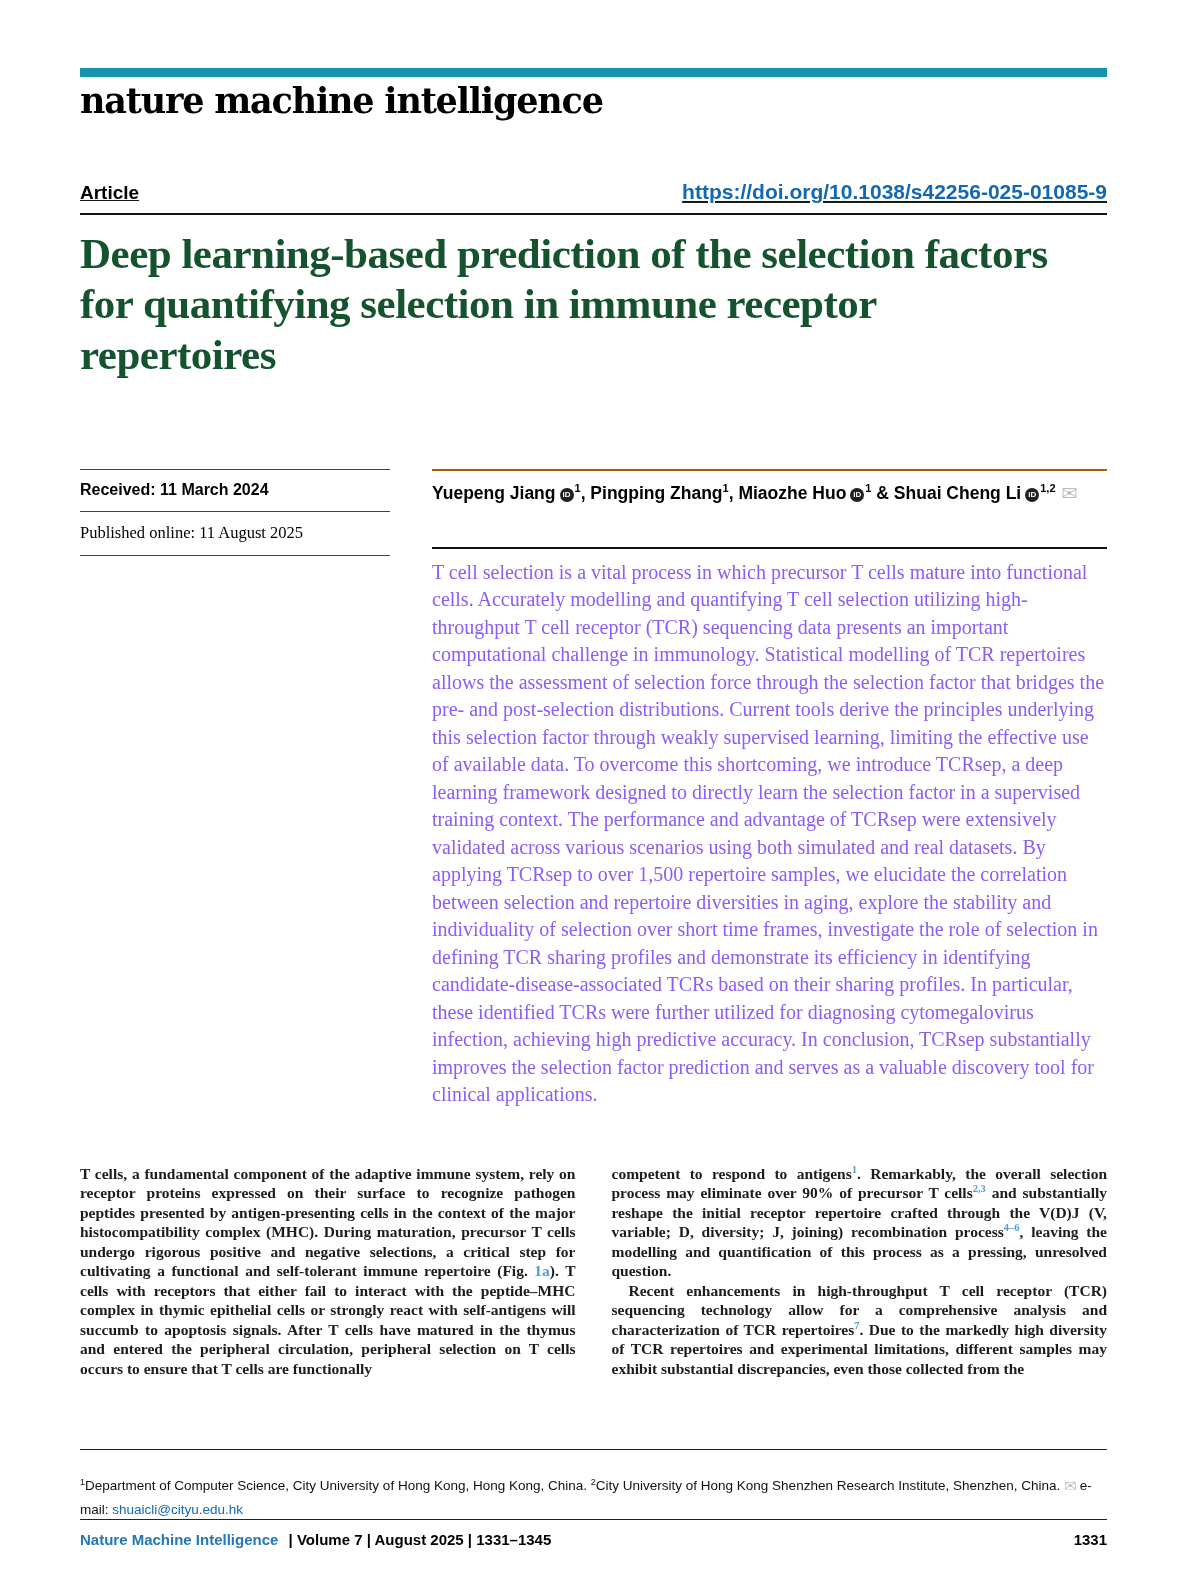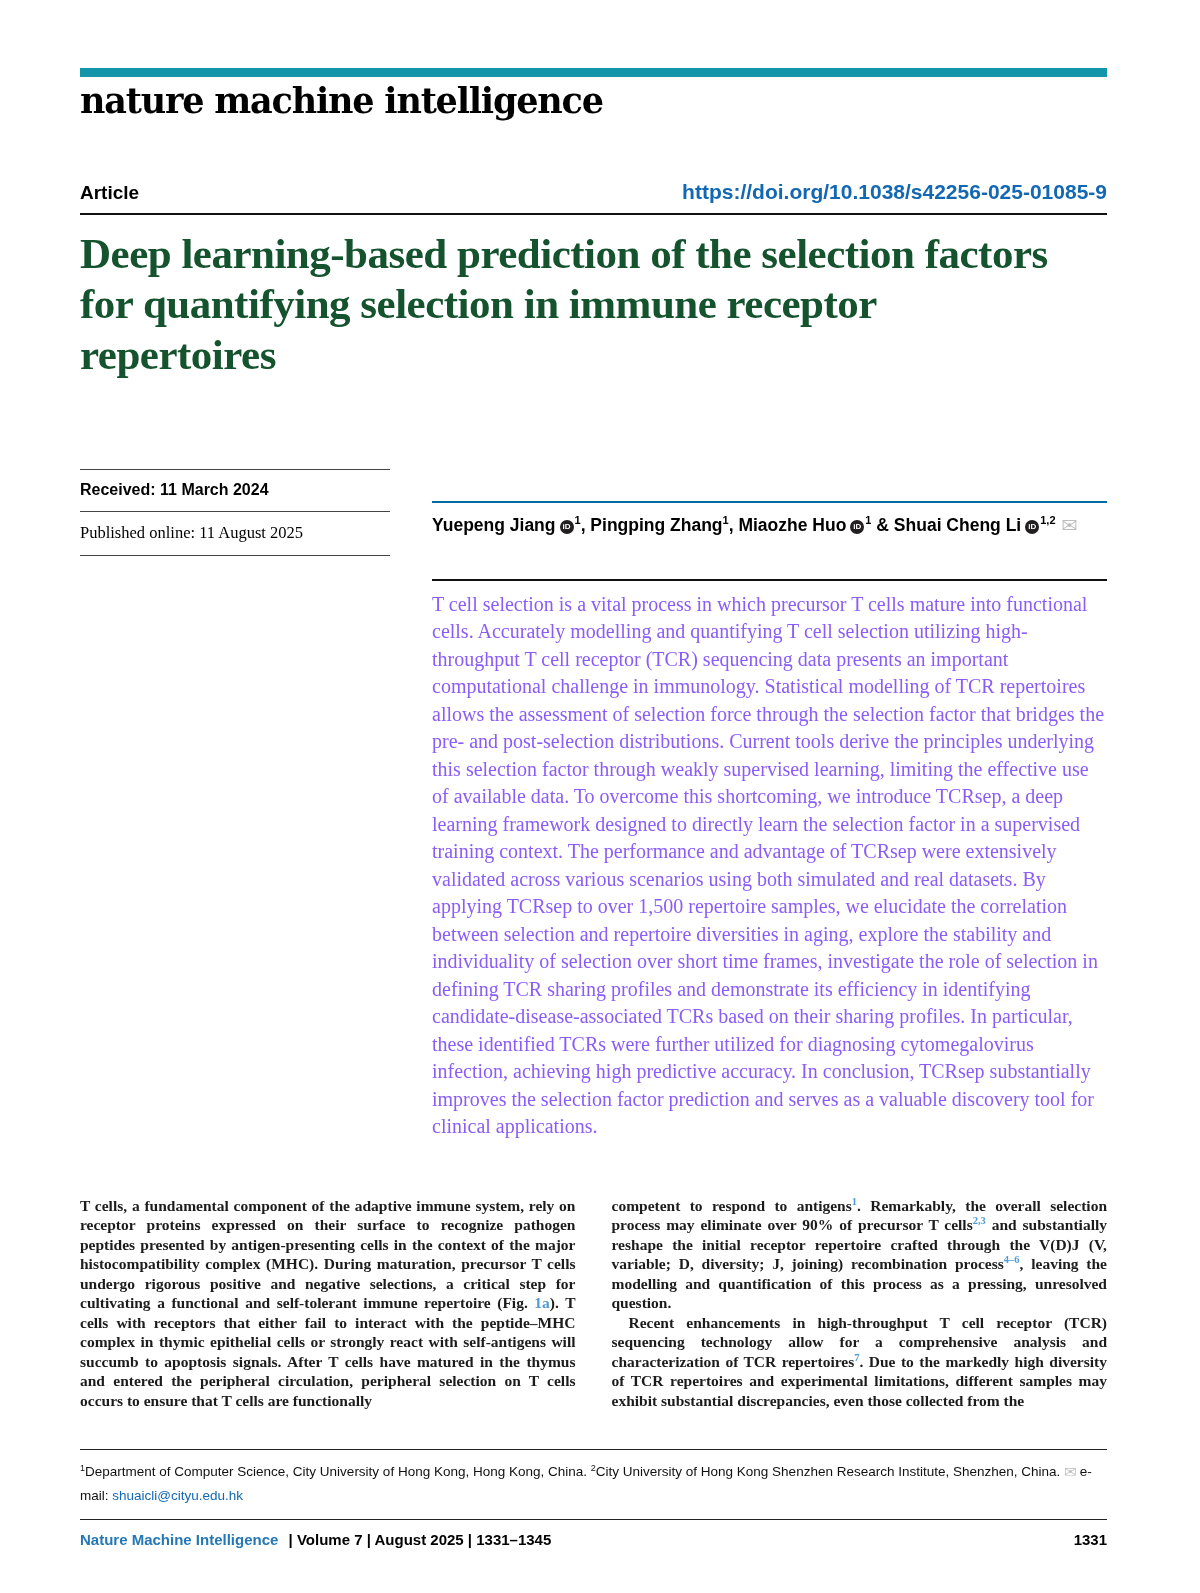--- a/index.html
+++ b/index.html
@@ -28,20 +28,21 @@
     font-weight:700;
     font-size:35px;
     letter-spacing:-1.2px;
     color:#000;
     line-height:1.05;
   }
   .article-row{
     margin-top:60px;
     display:flex;justify-content:space-between;align-items:baseline;
     font-family:"Liberation Sans",sans-serif;
+    text-decoration:underline;
   }
   .article-label{font-weight:700;font-size:19px;color:#000;}
   .doi-link{font-size:21px;font-weight:600;color:var(--doi-blue);text-decoration:none;}
   .rule-dark{margin-top:9px;height:2px;background:#111;}
   .title{
     margin:14px 0 0 0;
     font-family:"Liberation Serif",serif;
     font-weight:700;
     font-size:43px;
     line-height:1.18;
@@ -65,21 +66,21 @@
     width:22px;height:22px;flex:0 0 22px;border-radius:5px;
     background:
       radial-gradient(circle at 50% 50%, #d5382d 0 4.5px, rgba(0,0,0,0) 4.6px),
       conic-gradient(from 210deg, #f3c300 0 120deg, #2b6fb3 120deg 240deg, #d5382d 240deg 360deg);
     background-color:#e9e9e9;
     background-blend-mode:normal;
     box-shadow:inset 0 0 0 3px #e9e9e9;
   }
   .check-label{font-weight:600;}
 
-  .abstract-col{flex:1;margin-left:42px;border-top:2px solid #0369a1;margin-top:32px;}
+  .abstract-col{flex:1;margin-left:42px;border-top:2px solid #a16207;}
   .authors{
     font-family:"Liberation Sans",sans-serif;
     font-weight:700;font-size:17.5px;color:#000;
     padding:10px 0 40px 0;
     line-height:1.35;
   }
   .authors sup{font-size:11px;font-weight:700;}
   .orcid-icon{
     display:inline-flex;align-items:center;justify-content:center;
     width:14px;height:14px;border-radius:50%;
@@ -112,21 +113,21 @@
   }
   .body-cols p.indent{text-indent:17px;}
   sup.ref{color:var(--ref-blue);font-size:10.5px;line-height:0;}
   .body-cols sup{font-size:10.5px;line-height:0;}
   a.inline-link{color:var(--ref-blue);text-decoration:none;cursor:pointer;}
 
   
   .footnote-block{position:absolute;left:80px;right:80px;top:1449px;}
   .footnote-rule{height:1px;background:#222;}
   .footnote{
-    margin:10px 0 0 0;
+    margin:24px 0 0 0;
     font-family:"Liberation Sans",sans-serif;
     font-size:13.5px;line-height:1.65;color:#111;
     font-weight:400;
   }
   .footnote sup{font-size:9px;}
   .footnote .mail-icon{font-size:15px;margin:0 3px 0 0;vertical-align:-1px;}
   .footnote a.inline-link{color:var(--doi-blue);}
 
   
   .footer-block{position:absolute;left:80px;right:80px;top:1519px;}

